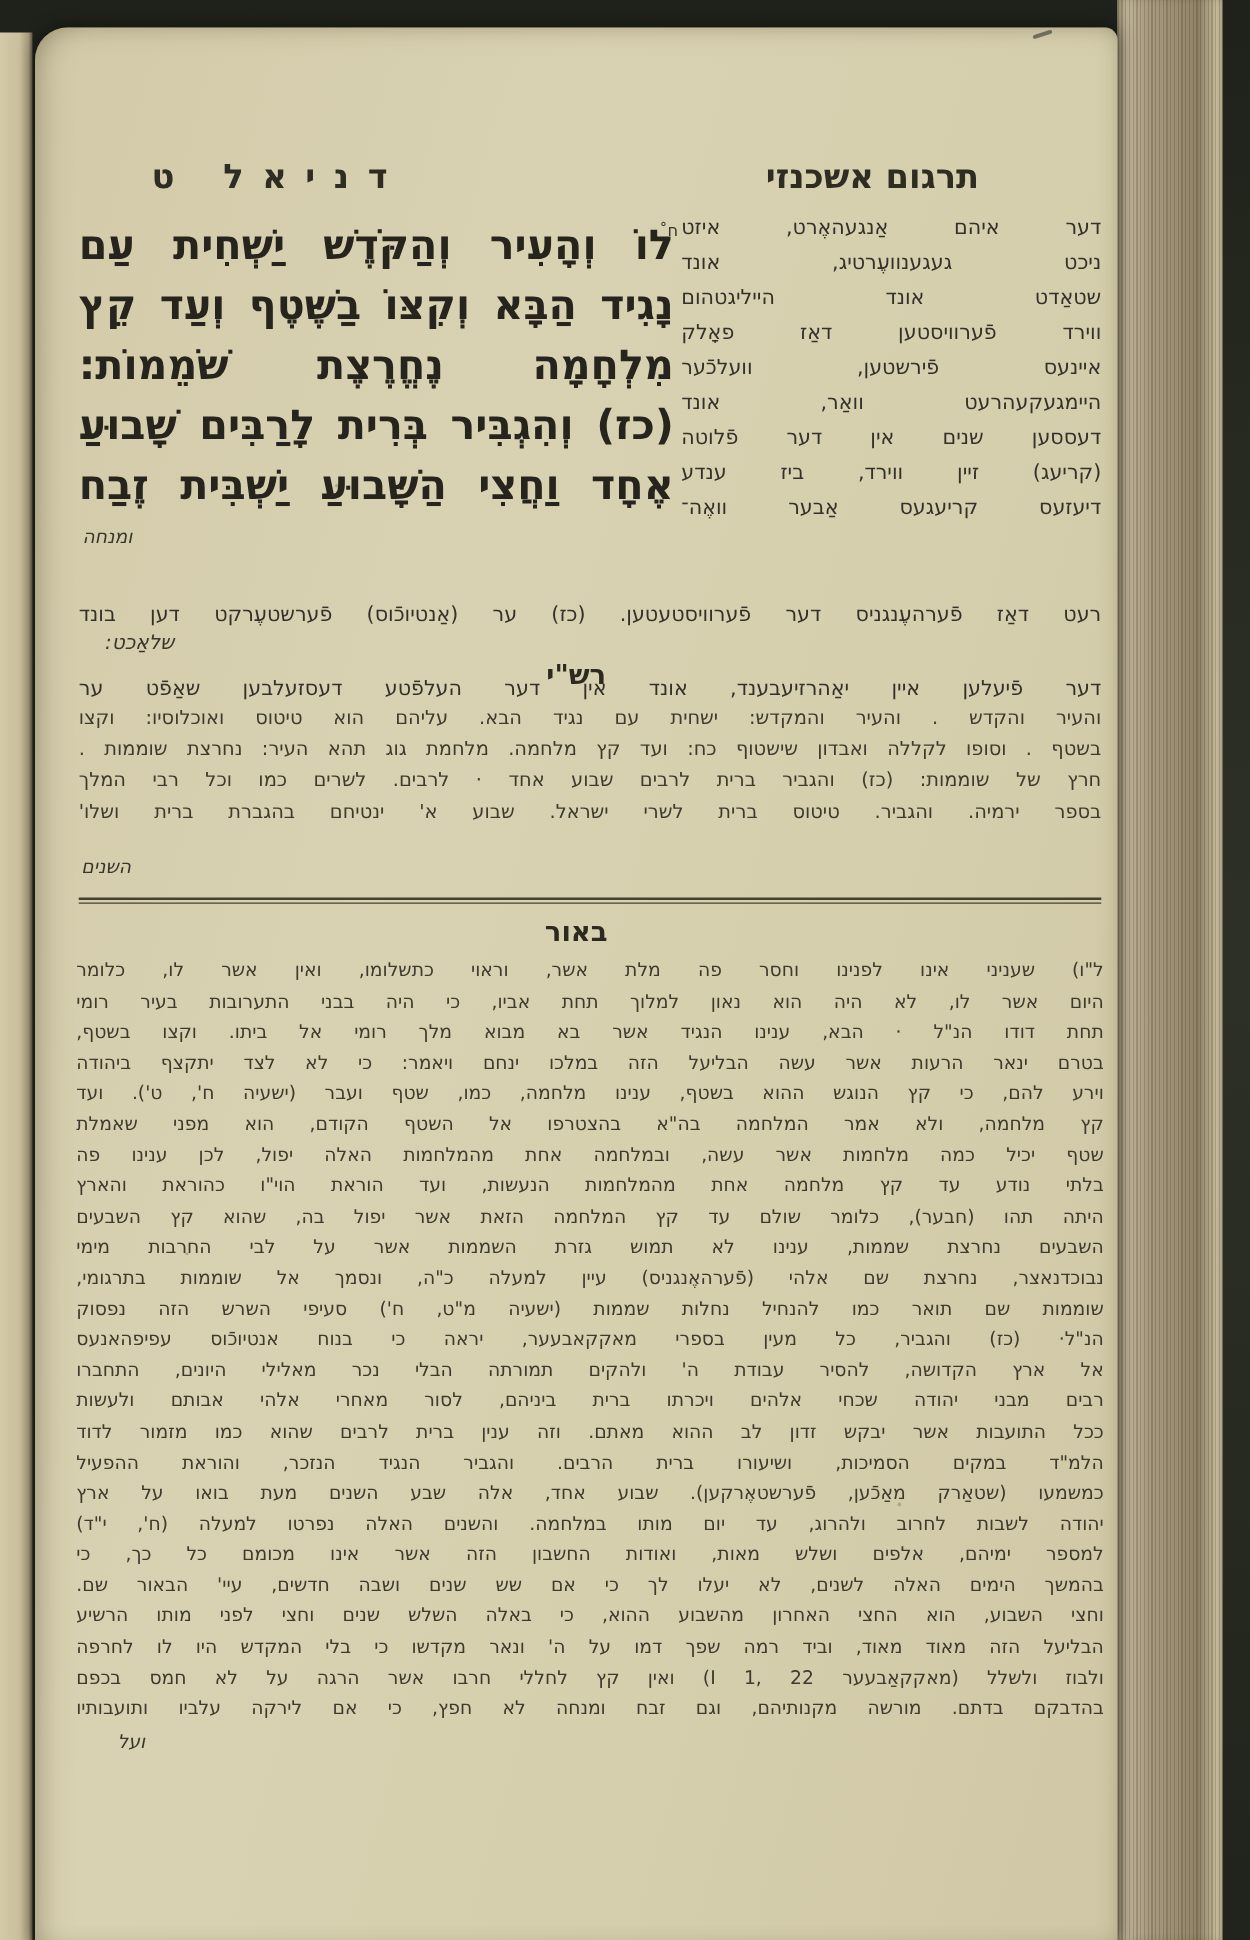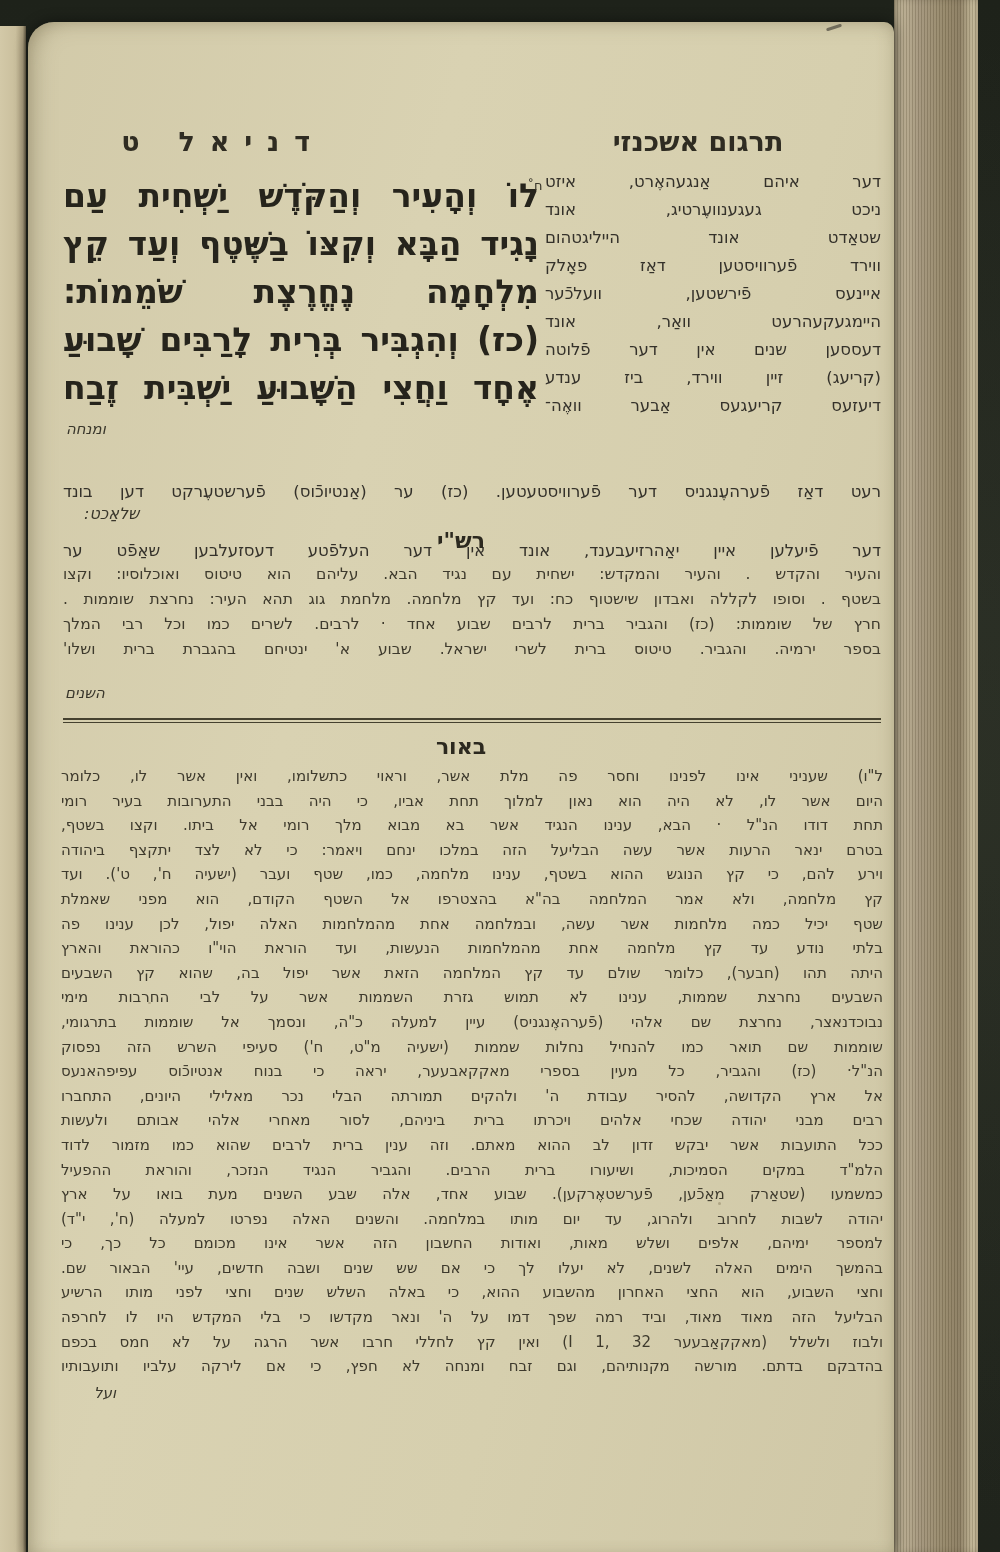--- a/index.html
+++ b/index.html
@@ -144,19 +144,19 @@
         <div class="line">אל ארץ הקדושה, להסיר עבודת ה' ולהקים תמורתה הבלי נכר מאלילי היונים, התחברו</div>
         <div class="line">רבים מבני יהודה שכחי אלהים ויכרתו ברית ביניהם, לסור מאחרי אלהי אבותם ולעשות</div>
         <div class="line">ככל התועבות אשר יבקש זדון לב ההוא מאתם. וזה ענין ברית לרבים שהוא כמו מזמור לדוד</div>
         <div class="line">הלמ"ד במקים הסמיכות, ושיעורו ברית הרבים. והגביר הנגיד הנזכר, והוראת ההפעיל</div>
         <div class="line">כמשמעו (שטאַרק מאַכֿען, פֿערשטאֶרקען). שבוע אחד, אלה שבע השנים מעת בואו על ארץ</div>
         <div class="line">יהודה לשבות לחרוב ולהרוג, עד יום מותו במלחמה. והשנים האלה נפרטו למעלה (ח', י"ד)</div>
         <div class="line">למספר ימיהם, אלפים ושלש מאות, ואודות החשבון הזה אשר אינו מכומם כל כך, כי</div>
         <div class="line">בהמשך הימים האלה לשנים, לא יעלו לך כי אם שש שנים ושבה חדשים, עיי' הבאור שם.</div>
         <div class="line">וחצי השבוע, הוא החצי האחרון מהשבוע ההוא, כי באלה השלש שנים וחצי לפני מותו הרשיע</div>
         <div class="line">הבליעל הזה מאוד מאוד, וביד רמה שפך דמו על ה' ונאר מקדשו כי בלי המקדש היו לו לחרפה</div>
-        <div class="line">ולבוז ולשלל (מאקקאַבעער I 1, 32) ואין קץ לחללי חרבו אשר הרגה על לא חמס בכפם</div>
+        <div class="line">ולבוז ולשלל (מאקקאַבעער I 1, 22) ואין קץ לחללי חרבו אשר הרגה על לא חמס בכפם</div>
         <div class="line">בהדבקם בדתם. מורשה מקנותיהם, וגם זבח ומנחה לא חפץ, כי אם לירקה עלביו ותועבותיו</div>
       </div>
     <div class="abs catchword" style="left:66px;top:1362px;font-size:15px;">ועל</div>
 
   </div>
 </div>
 
 </body></html>

